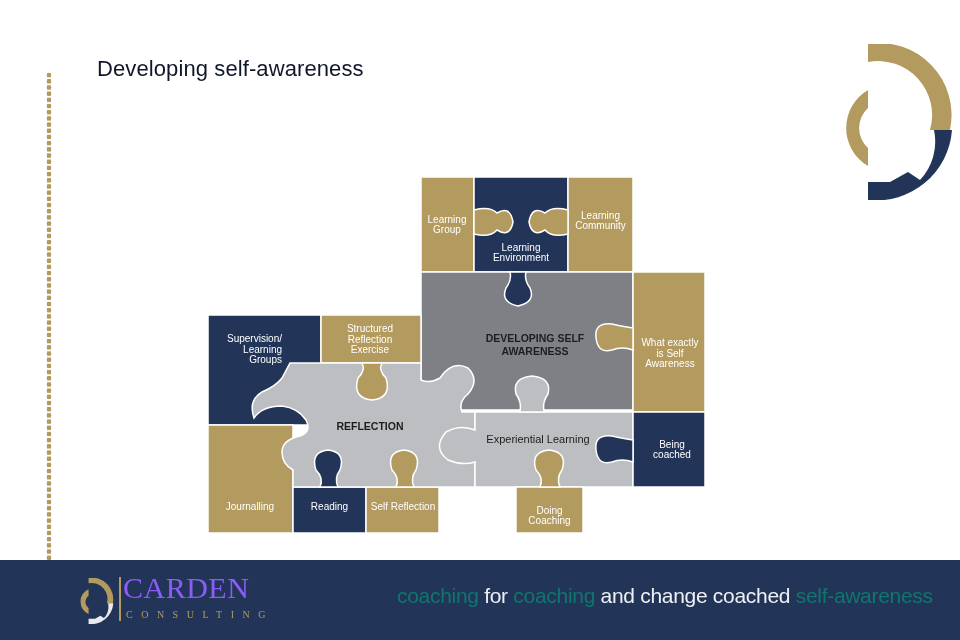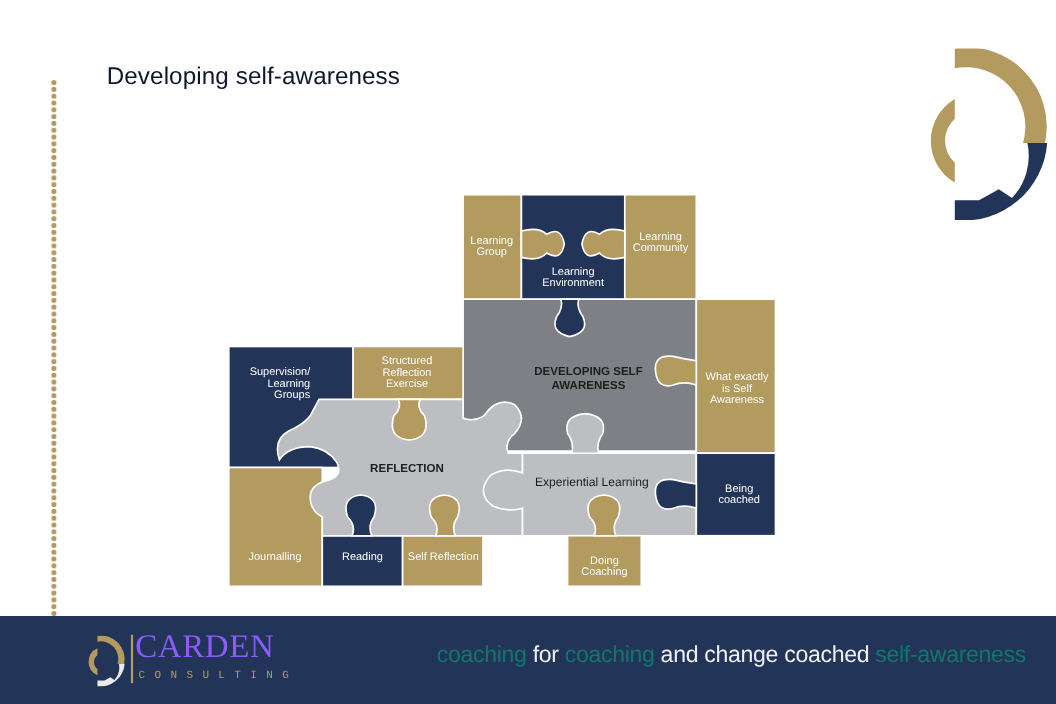--- a/index.html
+++ b/index.html
@@ -7,21 +7,21 @@
   .title { position:absolute; left:97px; top:56px; font-size:22px; color:#0f172a; font-family:"Liberation Sans", sans-serif; letter-spacing:0.1px; }
   .dots { position:absolute; left:45px; top:72px; width:8px; height:532px; background-image:radial-gradient(circle, #b39a5f 2.3px, transparent 2.6px); background-size:8px 6.2px; background-repeat:repeat-y; }
   .logo-top { position:absolute; left:812px; top:44px; width:142px; height:156px; }
   .puzzle { position:absolute; left:0; top:0; width:960px; height:640px; }
   .lbl { position:absolute; text-align:center; font-family:"Liberation Sans", sans-serif; font-size:10px; line-height:10.5px; color:#ffffff; display:flex; align-items:center; justify-content:center; }
   .lbl.dark { color:#1d1d1d; font-weight:bold; font-size:10.5px; line-height:13px; }
   .lbl.darkn { color:#1d1d1d; font-size:11px; }
   .footer { position:absolute; left:0; top:560px; width:960px; height:80px; background:#223558; }
   .foot-logo { position:absolute; left:70px; top:578px; width:46px; height:46px; }
   .carden { position:absolute; left:123px; top:571px; font-family:"Liberation Serif", serif; font-size:30px; color:#8b5cf6; letter-spacing:0.5px; font-weight:normal; }
-  .consulting { position:absolute; left:126px; top:609px; font-family:Liberation Mono, monospace; font-size:10px; letter-spacing:8.5px; color:#b39a5f;text-align:right; }
+  .consulting { position:absolute; left:126px; top:609px; font-family:Liberation Serif, serif; font-size:10px; letter-spacing:8.5px; color:#b39a5f;text-align:right; }
   .vline { position:absolute; left:119px; top:577px; width:2px; height:44px; background:#b39a5f; }
   .tagline { position:absolute; left:397px; top:584px; font-size:21px; font-family:"Liberation Sans", sans-serif; letter-spacing:-0.3px; white-space:nowrap; }
   .tagline .g { color:#0f766e; }
   .tagline .w { color:#eef0f4; }
 </style>
 </head>
 <body>
 
 <div class="title">Developing self-awareness</div>
 

